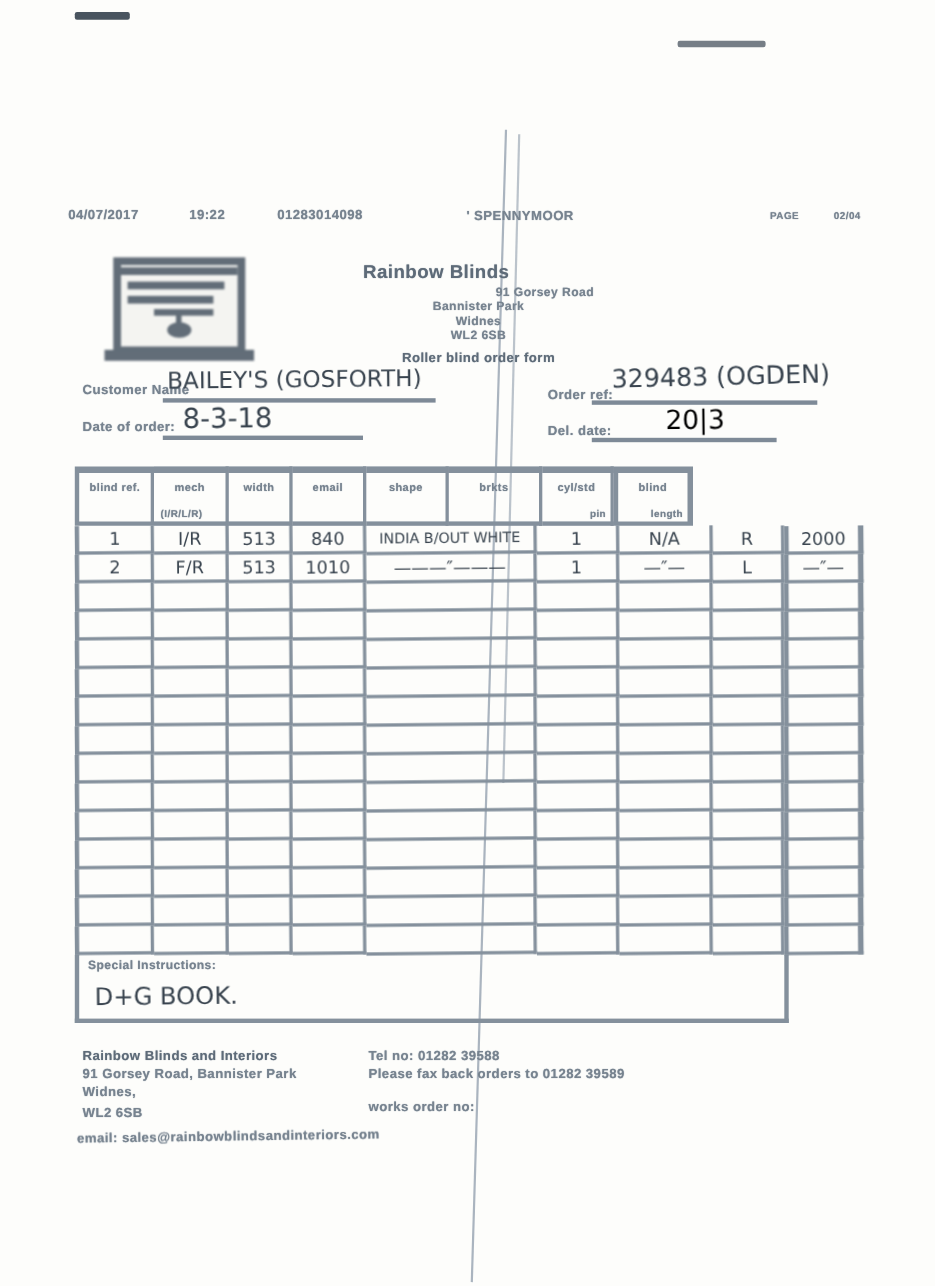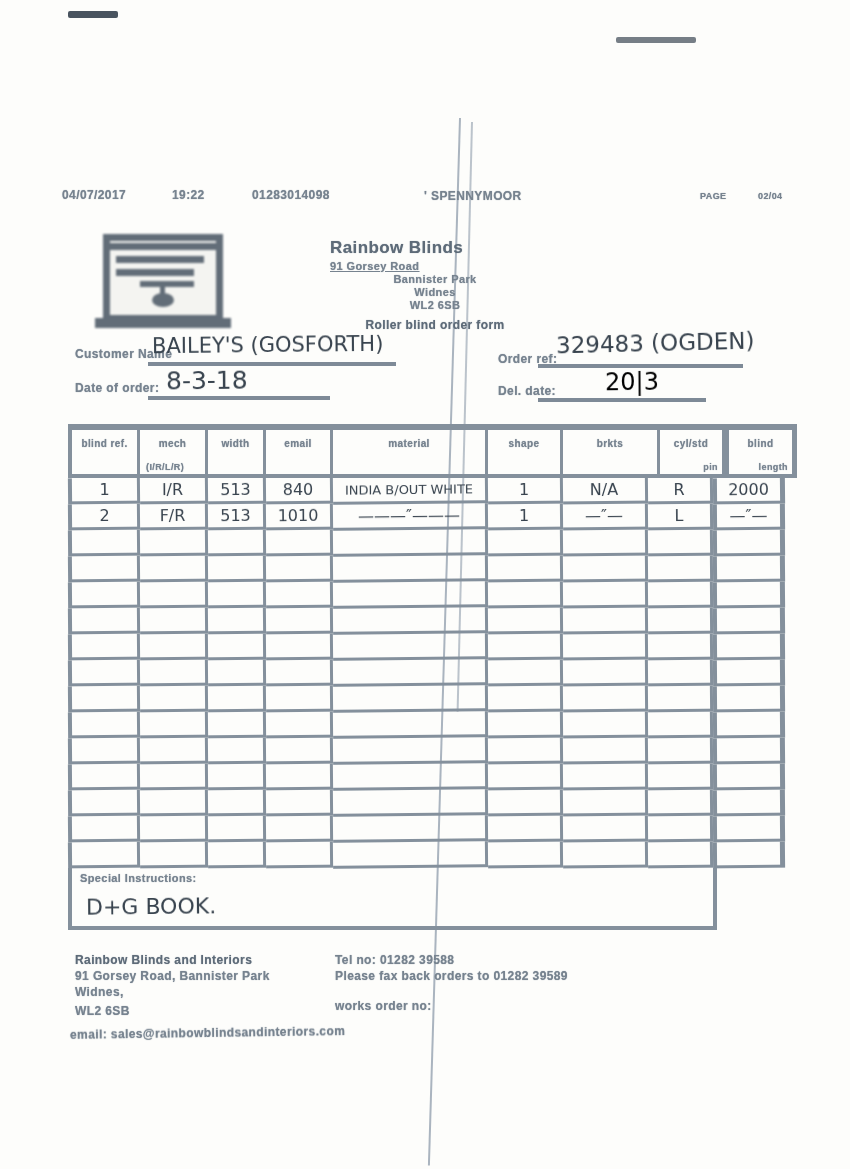--- a/index.html
+++ b/index.html
@@ -85,21 +85,21 @@
   <div class="logo-slat" style="left:-4px;top:2px;width:110px;"></div>
   <div class="logo-slat" style="left:6px;top:15px;width:88px;"></div>
   <div class="logo-slat" style="left:6px;top:28px;width:78px;"></div>
   <div class="logo-slat" style="left:30px;top:40px;width:54px;height:6px;"></div>
   <div class="logo-pull-stem" style="left:50px;top:44px;height:12px;"></div>
   <div class="logo-pull-knob" style="left:42px;top:52px;"></div>
 </div>
 <div class="abs logo-sill" style="left:95px;top:318px;width:136px;height:10px;filter:blur(0.9px);"></div>
 
 <div class="abs print dark" style="left:330px;top:238px;width:210px;font-size:17px;">Rainbow Blinds</div>
-<div class="abs print" style="left:330px;top:260px;width:210px;text-align:left;font-size:11px;text-decoration:underline;">91 Gorsey Road</div>
+<div class="abs print" style="left:330px;top:260px;width:210px;text-align:right;font-size:11px;">91 Gorsey Road</div>
 <div class="abs print" style="left:330px;top:273px;width:210px;text-align:center;font-size:11px;">Bannister Park</div>
 <div class="abs print" style="left:330px;top:286px;width:210px;text-align:center;font-size:11px;">Widnes</div>
 <div class="abs print" style="left:330px;top:299px;width:210px;text-align:center;font-size:11px;">WL2 6SB</div>
 <div class="abs print dark" style="left:320px;top:318px;width:230px;text-align:center;font-size:12px;">Roller blind order form</div>
 
 <div class="abs print" style="left:75px;top:347px;font-size:12px;">Customer Name</div>
 <div class="abs hand" style="left:152px;top:333px;font-size:21px;">BAILEY'S (GOSFORTH)</div>
 <div class="abs rule" style="left:148px;top:362px;width:248px;height:4px;"></div>
 
 <div class="abs print" style="left:75px;top:381px;font-size:12px;">Date of order:</div>
@@ -122,27 +122,24 @@
       <div class="cell print" style="width: 68px; height: 54px;">
         <div class="th-label">mech</div>
         <div class="th-sub">(I/R/L/R)</div>
       </div>
       <div class="cell print" style="width: 58px; height: 54px;">
         <div class="th-label">width</div>
       </div>
       <div class="cell print" style="width: 67px; height: 54px;">
         <div class="th-label">email</div>
       </div>
-      <div class="cell print" style="width: 155px; height: 54px;">
-        <div class="th-label">material</div>
-      </div>
       <div class="cell print" style="width: 75px; height: 54px;">
         <div class="th-label">shape</div>
       </div>
-      <div class="cell print" style="width: 97px; height: 54px;">
+      <div class="cell print" style="width: 85px; height: 54px;">
         <div class="th-label">brkts</div>
       </div>
       <div class="cell print" style="width: 65px; height: 54px;">
         <div class="th-label">cyl/std</div>
         <div class="th-sub right">pin</div>
       </div>
       <div class="cell print" style="width: 72px; height: 54px;">
         <div class="th-label">blind</div>
         <div class="th-sub right">length</div>
       </div>

